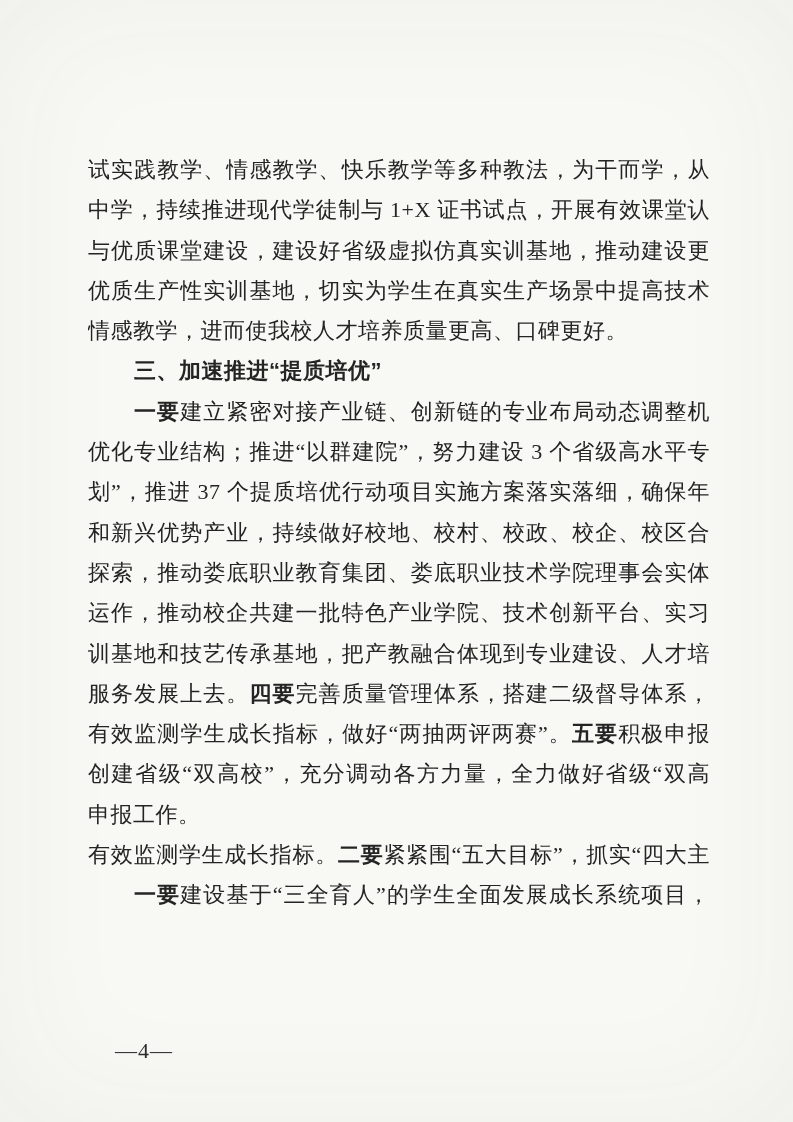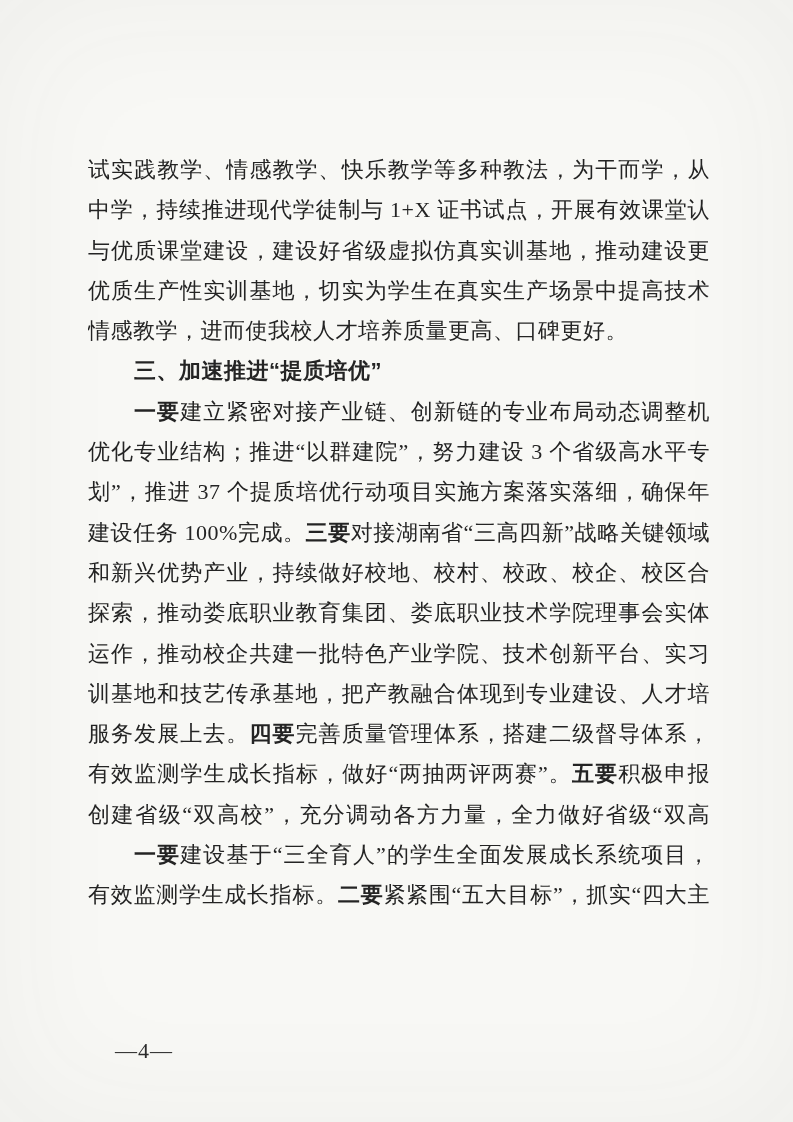--- a/index.html
+++ b/index.html
@@ -65,25 +65,25 @@
   <div class="content">
       <div class="line"><span class="seg">试实践教学、情感教学、快乐教学等多种教法，为干而学，从干</span></div>
       <div class="line"><span class="seg">中学，持续推进现代学徒制与 1+X 证书试点，开展有效课堂认证</span></div>
       <div class="line"><span class="seg">与优质课堂建设，建设好省级虚拟仿真实训基地，推动建设更多</span></div>
       <div class="line"><span class="seg">优质生产性实训基地，切实为学生在真实生产场景中提高技术技</span></div>
       <div class="line last"><span class="seg">情感教学，进而使我校人才培养质量更高、口碑更好。</span></div>
       <div class="line indent last heading"><span class="seg seg-b">三、加速推进“提质培优”</span></div>
       <div class="line indent"><span class="seg seg-b">一要</span><span class="seg">建立紧密对接产业链、创新链的专业布局动态调整机制，</span></div>
       <div class="line"><span class="seg">优化专业结构；推进“以群建院”，努力建设 3 个省级高水平专业</span></div>
       <div class="line"><span class="seg">划”，推进 37 个提质培优行动项目实施方案落实落细，确保年度</span></div>
-      <div class="line"><span class="seg">建设任务 100%完成。</span><span class="seg seg-b">三要</span><span class="seg">对接湖南省“三高四新”战略关键领域</span></div>
       <div class="line"><span class="seg">和新兴优势产业，持续做好校地、校村、校政、校企、校区合作</span></div>
       <div class="line"><span class="seg">探索，推动娄底职业教育集团、娄底职业技术学院理事会实体化</span></div>
       <div class="line"><span class="seg">运作，推动校企共建一批特色产业学院、技术创新平台、实习实</span></div>
       <div class="line"><span class="seg">训基地和技艺传承基地，把产教融合体现到专业建设、人才培养、</span></div>
       <div class="line"><span class="seg">服务发展上去。</span><span class="seg seg-b">四要</span><span class="seg">完善质量管理体系，搭建二级督导体系，修</span></div>
       <div class="line"><span class="seg">有效监测学生成长指标，做好“两抽两评两赛”。</span><span class="seg seg-b">五要</span><span class="seg">积极申报</span></div>
       <div class="line"><span class="seg">创建省级“双高校”，充分调动各方力量，全力做好省级“双高校”</span></div>
+      <div class="line last"><span class="seg">申报工作。</span></div>
+      <div class="line"><span class="seg">有效监测学生成长指标。</span><span class="seg seg-b">二要</span><span class="seg">紧紧围“五大目标”，抓实“四大主</span></div>
       <div class="line indent"><span class="seg seg-b">一要</span><span class="seg">建设基于“三全育人”的学生全面发展成长系统项目，</span></div>
-      <div class="line"><span class="seg">有效监测学生成长指标。</span><span class="seg seg-b">二要</span><span class="seg">紧紧围“五大目标”，抓实“四大主</span></div>
     </div>
   <div class="footer">—4—</div>
 </div>
 
 </body></html>

